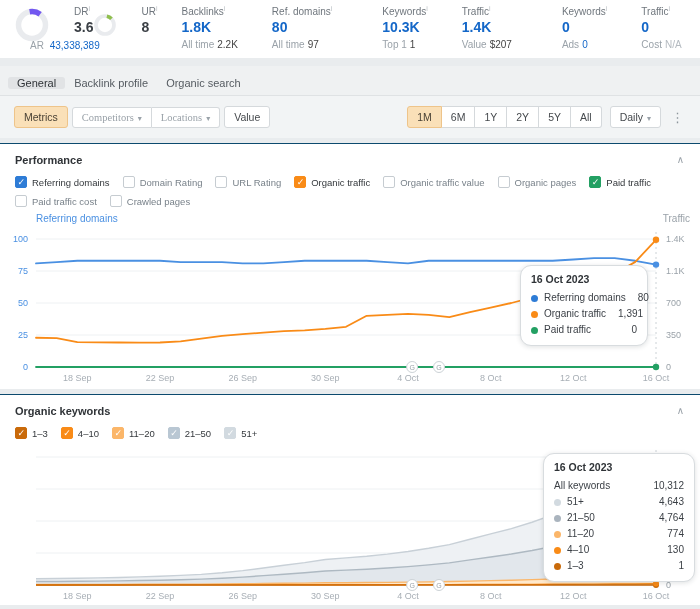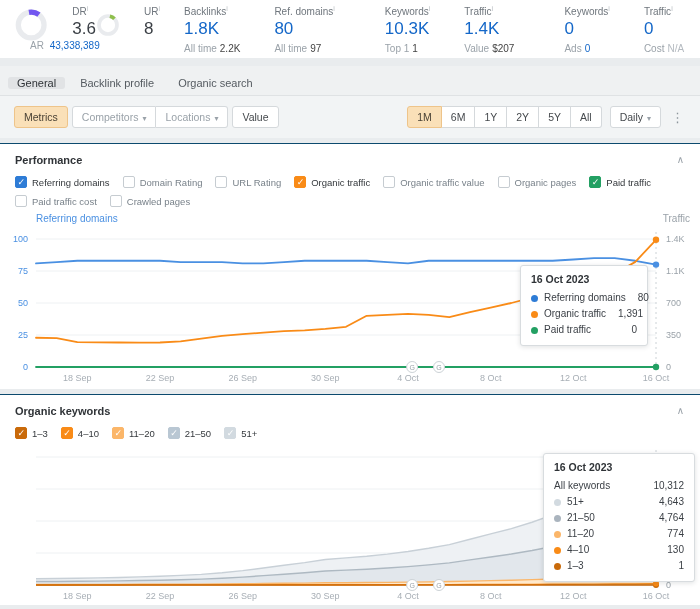--- a/index.html
+++ b/index.html
@@ -7,46 +7,46 @@
   body { font-family:"Liberation Sans", sans-serif; background:#e9ecee; color:#333; font-size:11px; }
 
   
   .header { background:#fff; height:58px; padding:5px 14px 0 14px; display:flex; align-items:flex-start; position:relative; }
   .gauge-block { display:flex; align-items:flex-start; }
   .gauge { width:36px; height:36px; margin-top:2px; }
   .gb-text { margin-left:24px; }
   .stat-label { font-size:10px; color:#6f767d; white-space:nowrap; }
   .info { color:#b8bdc2; font-size:7px; vertical-align:super; }
   .info::after { content:"i"; }
-  .big { font-size:17px; margin-top:2px; white-space:nowrap; }
+  .big { font-size:14px; margin-top:2px; white-space:nowrap;font-weight:bold; }
   .big.dark { color:#3a3f45; }
   .big.blue { color:#1467c8; }
   .sub { font-size:10px; margin-top:4px; white-space:nowrap; }
   .sub .sl { color:#9aa2a9; }
   .sub .sv { color:#444; margin-left:3px; }
   .sub .sv.link { color:#1467c8; }
   .sub .sv.muted { color:#b4bac0; }
   .ar-line { position:absolute; left:30px; top:40px; font-size:10px; }
   .ar-line .sl { color:#9aa2a9; }
   .ar-line .sv { color:#1467c8; margin-left:3px; }
   .hdiv { width:1px; height:42px; background:#e5e8ea; margin:2px 8px 0 8px; }
   .stat { margin-right:10px;margin-left:24px; }
   .w-dr { width:82px; } .w-ur { width:64px; }
   .w0{width:66px}.w1{width:70px}.w2{width:62px}.w3{width:62px}.w4{width:54px}.w5{width:62px}
 
   
   .tabbar { background:#eff1f2; margin-top:8px; padding:4px 8px 0 8px; border-bottom:1px solid #dfe2e4; display:flex; height:30px; align-items:center; }
-  .tab { padding:0 9px; font-size:11px; color:#555b61; border-radius:3px; margin-right:6px; cursor:default; }
+  .tab { padding:0 9px; font-size:11px; color:#555b61; border-radius:3px; cursor:default; }
   .tab.active { background:#e1e3e5; color:#2f3337; }
 
   
   .toolbar { background:#f2f4f5; padding:9px 14px; display:flex; align-items:center; height:42px; }
   .btn { background:#fff; border:1px solid #d5d9dc; border-radius:3px; padding:4px 9px; font-size:10.5px; color:#45494d; white-space:nowrap; }
   .btn.amber { background:#fae0b8; border-color:#eec48a; color:#4a4235; }
-  .btn.disabled { color:#9aa2a9; }
+  .btn.disabled { color:#9aa2a9;font-family:Liberation Serif, serif; }
   .caret::after { content:"▾"; color:#9aa2a9; font-size:8px; margin-left:4px; }
   .group { display:flex; }
   .group .btn { border-radius:0; border-left-width:0; }
   .group .btn:first-child { border-radius:3px 0 0 3px; border-left-width:1px; }
   .group .btn:last-child { border-radius:0 3px 3px 0; }
   .tb-left { display:flex; gap:4px; align-items:center; }
   .tb-right { margin-left:auto; display:flex; gap:8px; align-items:center; }
   .kebab { color:#8d959c; font-size:13px; padding:0 2px; }
   .kebab::after { content:"⋮"; }
 
@@ -65,21 +65,21 @@
   .flt-label { font-size:9.5px; color:#79828a; }
 
   
   .chart-wrap { position:relative; margin-top:2px; }
   .axis-titles { display:flex; justify-content:space-between; padding:0 10px 0 36px; font-size:10px; height:14px; }
   .axis-title-left { color:#4a90e2; }
   .axis-title-right { color:#9aa2a9; }
   svg text { font-family:"Liberation Sans", sans-serif; }
 
   
-  .tooltip { position:absolute; background:#fff; border:1px solid #d8dcdf; border-radius:3px; box-shadow:0 1px 5px rgba(30,40,50,.14); padding:7px 10px; z-index:5; }
+  .tooltip { position:absolute; background:#fff; border:1px solid #d8dcdf; border-radius:11px; box-shadow:0 1px 5px rgba(30,40,50,.14); padding:7px 10px; z-index:5; }
   .tt-date { font-size:10.5px; font-weight:bold; color:#2f3337; margin-bottom:5px; }
   .tt-row { display:flex; align-items:center; font-size:10px; color:#3a3f45; line-height:16px; }
   .tt-dot { width:7px; height:7px; border-radius:50%; margin-right:6px; flex:none; }
   .tt-label { white-space:nowrap; }
   .tt-val { margin-left:auto; padding-left:12px; }
   #perf-tooltip { left:520px; top:52px; width:128px; }
   #kw-tooltip { left:543px; top:8px; width:152px; }
 </style>
 </head>
 <body>

